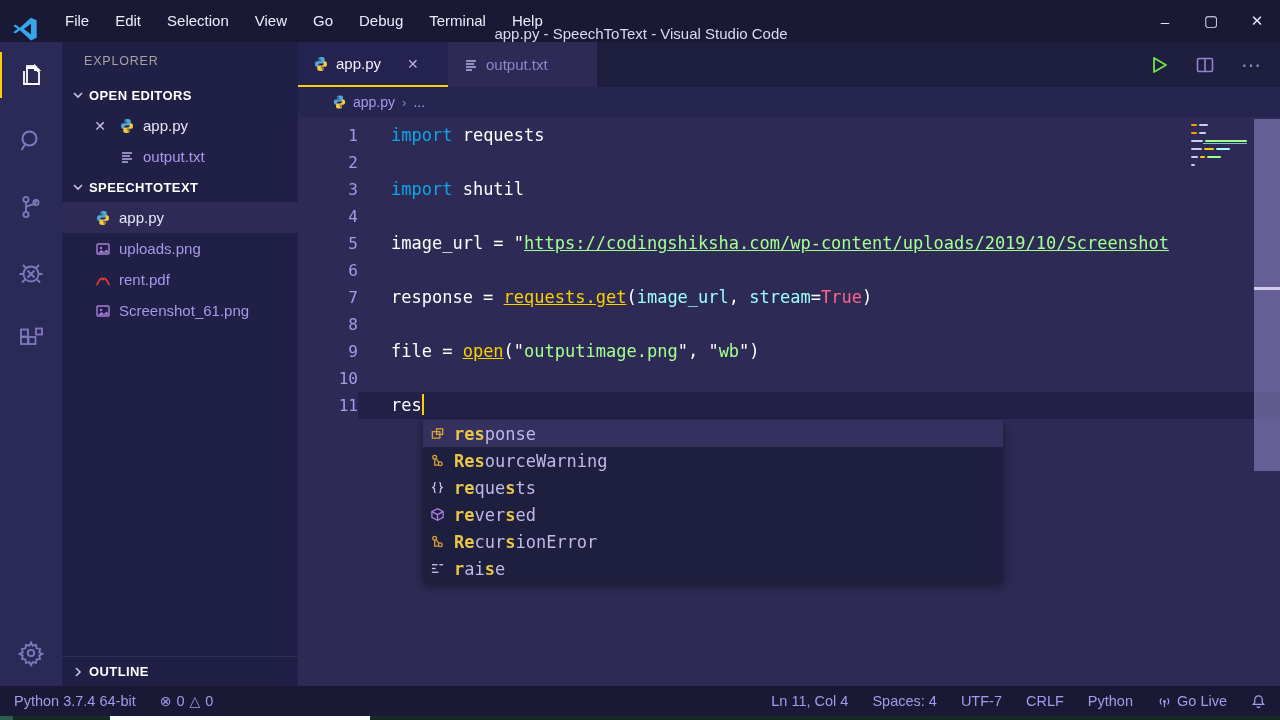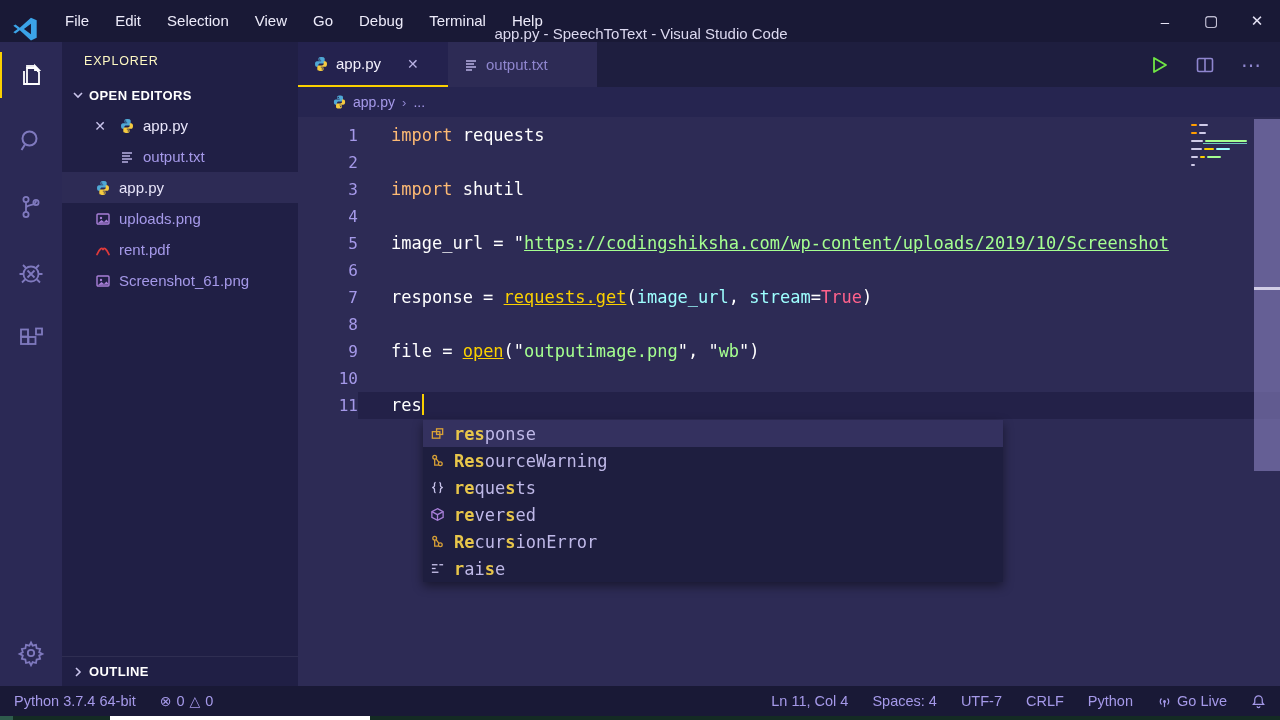--- a/index.html
+++ b/index.html
@@ -20,21 +20,21 @@
   .main { flex:none; height:644px; display:flex; }
 
   .activitybar { width:62px; background:#2B2955; display:flex; flex-direction:column; align-items:center; flex:none; }
   .ab-item { width:62px; height:66px; display:flex; align-items:center; justify-content:center; color:#7F79BE; position:relative; }
   .ab-item.active { color:#FFFFFF; }
   .ab-item.active::before { content:""; position:absolute; left:0; top:10px; bottom:10px; width:2px; background:#FAD000; }
   .ab-spacer { flex:1; }
   .ab-item svg { width:30px; height:30px; }
 
   .sidebar { width:236px; background:#201F45; display:flex; flex-direction:column; flex:none; overflow:hidden; }
-  .sb-title { height:38px; line-height:38px; padding-left:22px; font-size:12.5px; letter-spacing:.8px; color:#fef9c3; }
+  .sb-title { height:38px; line-height:38px; padding-left:22px; font-size:12.5px; letter-spacing:.8px; color:#a3a3a3; }
   .section-header { height:30px; display:flex; align-items:center; font-size:13px; font-weight:bold; color:#FFFFFF; letter-spacing:.4px; padding-left:8px; }
   .chev { width:16px; height:16px; margin-right:3px; display:inline-flex; align-items:center; justify-content:center; color:#C9C4EC; }
   .chev svg { width:12px; height:12px; }
   .file-row { height:31px; display:flex; align-items:center; font-size:15px; color:#A599E9; padding-left:32px; position:relative; }
   .file-row.selected { background:#2D2B55; color:#E8E5FA; }
   .file-row.activefile { color:#E8E5FA; }
   .file-row .close-x { position:absolute; left:30px; font-size:14px; color:#C9C4EC; width:16px; text-align:center; }
   .file-row.editor-row { padding-left:56px; }
   .ficon { width:17px; height:17px; margin-right:8px; flex:none; display:inline-flex; align-items:center; justify-content:center; }
   .ficon svg { width:16px; height:16px; }
@@ -56,21 +56,21 @@
   .breadcrumb { height:30px; background:#262550; display:flex; align-items:center; padding-left:34px; font-size:14px; color:#A599E9; flex:none; }
   .breadcrumb .ficon { width:15px; height:15px; margin-right:6px; }
   .bc-sep { margin:0 7px; color:#8F86CF; font-size:13px; }
 
   .codearea { position:relative; flex:1; overflow:hidden; font-family:"DejaVu Sans Mono", monospace; }
   .codelines { padding-top:5px; }
   .code-line { height:27px; display:flex; white-space:pre; font-size:17px; line-height:27px; }
   .ln { width:60px; flex:none; text-align:right; color:#A599E9; font-size:16px; }
   .lc { flex:1; padding-left:33px; min-width:0; }
   .code-line.current .lc { background:#232148; }
-  .tok-kw { color:#fdba74; } .tok-pl { color:#FFFFFF; } .tok-fn { color:#FAD000;text-decoration:underline; }
+  .tok-kw { color:#0ea5e9; } .tok-pl { color:#FFFFFF; } .tok-fn { color:#FAD000;text-decoration:underline; }
   .tok-st { color:#A5FF90; } .tok-qt { color:#FFFFFF; }
   .tok-lk { color:#A5FF90; text-decoration:underline; }
   .tok-ar { color:#9EFFFF; } .tok-ct { color:#FF628C; }
   .cursor { display:inline-block; width:2px; height:21px; background:#FAD000; vertical-align:-4px; }
 
   .suggest { position:absolute; left:125px; top:303px; width:580px; background:#1E1E3F; box-shadow:0 4px 10px rgba(0,0,0,.45); }
   .sg-row { height:27px; display:flex; align-items:center; padding-left:6px; font-size:17px; color:#BFB9E8; font-family:"DejaVu Sans Mono", monospace; }
   .sg-row.selected { background:#34315F; }
   .sg-icon { width:17px; height:17px; margin-right:8px; display:inline-flex; align-items:center; justify-content:center; flex:none; font-size:14px; }
   .sg-icon svg { width:15px; height:15px; }
@@ -207,20 +207,28 @@
                 <line x1="3" y1="4" x2="13" y2="4"></line>
                 <line x1="3" y1="7" x2="11" y2="7"></line>
                 <line x1="3" y1="10" x2="13" y2="10"></line>
                 <line x1="3" y1="13" x2="9" y2="13"></line>
               </svg>
             </span>
             <span>output.txt</span>
           </div>
         </div>
 
+      <div class="section-header">
+        <span class="chev">
+            <svg viewBox="0 0 12 12">
+              <polyline points="2,4 6,8 10,4" fill="none" stroke="currentColor" stroke-width="1.6"></polyline>
+            </svg>
+          </span>
+        <span>SPEECHTOTEXT</span>
+      </div>
       <div id="workspace-list">
           <div class="file-row selected">
             <span class="ficon">
               <svg viewBox="0 0 16 16">
                 <path fill="#4FA8D5" d="M8 1 C5.5 1 5.5 2.2 5.5 3 v1.5 H8.2 v.7 H4 C2.8 5.2 2 6 2 8 s.8 2.8 2 2.8 h1.3 V9.2 c0-1 .8-1.7 1.8-1.7 h3 c.9 0 1.6-.7 1.6-1.6 V3 C11.7 2 11.4 1 8 1 Z M6.7 2.4 a.7 .7 0 1 1 0 1.4 a.7 .7 0 0 1 0-1.4 Z"></path>
                 <path fill="#F5CB40" d="M8 15 c2.5 0 2.5-1.2 2.5-2 v-1.5 H7.8 v-.7 H12 c1.2 0 2-.8 2-2.8 s-.8-2.8-2-2.8 h-1.3 v2.6 c0 1-.8 1.7-1.8 1.7 h-3 c-.9 0-1.6 .7-1.6 1.6 V13 c0 1 .3 2 3.7 2 Z M9.3 13.6 a.7 .7 0 1 1 0-1.4 a.7 .7 0 0 1 0 1.4 Z"></path>
               </svg>
             </span>
             <span>app.py</span>
           </div>

